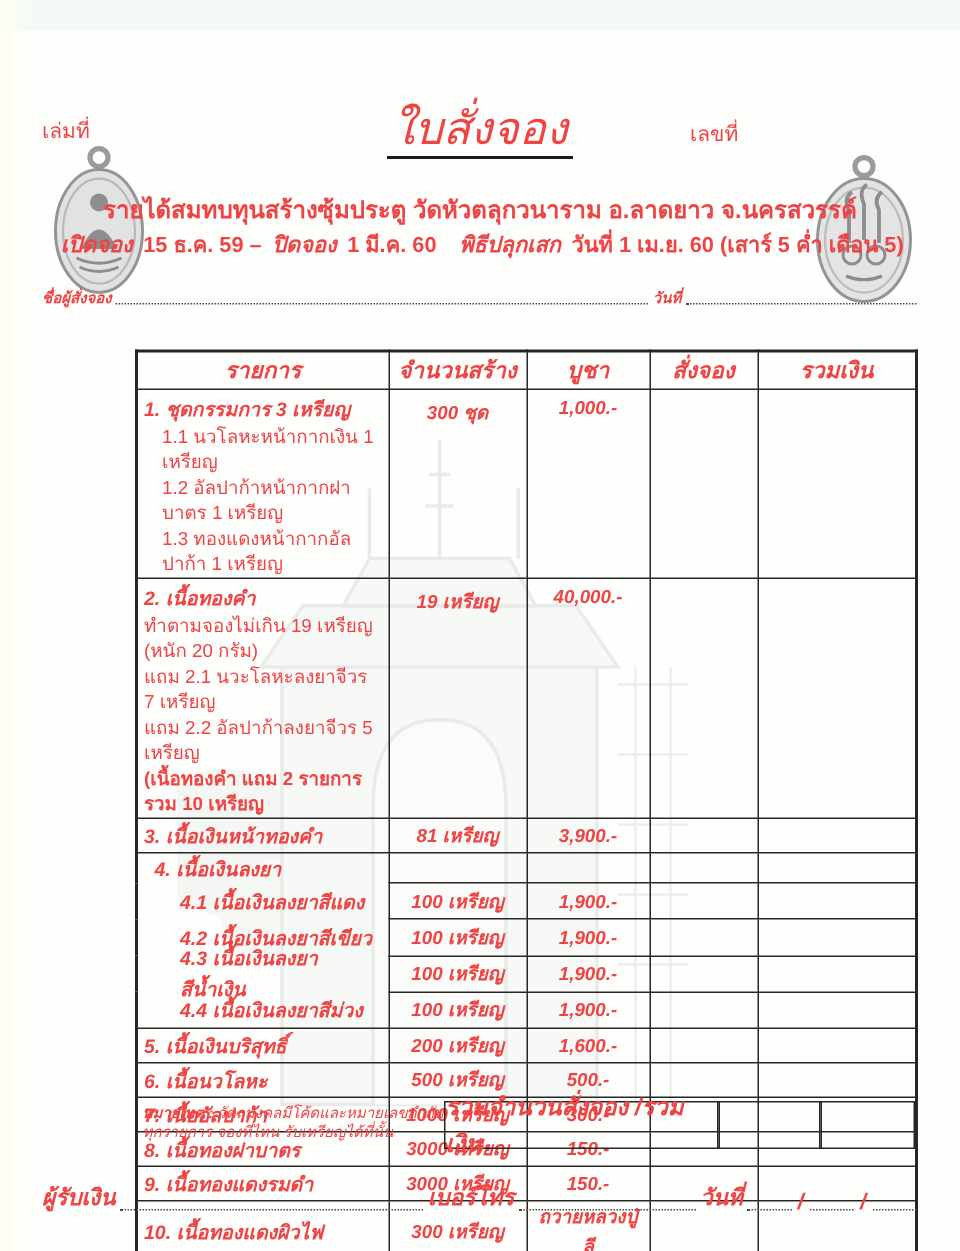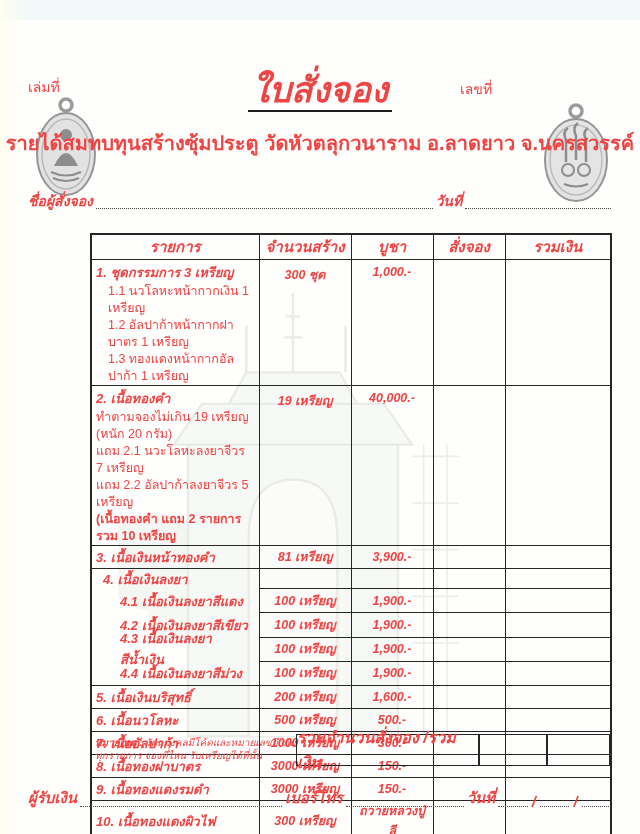--- a/index.html
+++ b/index.html
@@ -4,31 +4,31 @@
 <style>
   html,body{margin:0;padding:0;}
   body{background:#e9e9e9;font-family:"Liberation Sans","DejaVu Sans",sans-serif;}
   .page{position:relative;width:640px;height:834px;margin:0 auto;background:#fefefd;color:#ef4444;overflow:hidden;}
   .scan-top{position:absolute;top:0;left:0;right:0;height:20px;background:#f2f9f8;}
   .scan-left{position:absolute;top:0;left:0;bottom:0;width:26px;background:linear-gradient(90deg,#fffef0 0%,rgba(255,254,240,0) 100%);}
   .abs{position:absolute;}
   
   .book-no{left:28px;top:76px;font-size:14px;}
   .doc-no{left:460px;top:78px;font-size:14px;}
-  .form-title{left:0;right:0;top:62px;text-align:center;font-size:35px;font-weight:bold;font-style:italic;}
+  .form-title{left:0;right:0;top:62px;text-align:center;font-size:30px;font-weight:normal;font-style:italic;}
   .form-title span{border-bottom:2.5px solid #1c1c1c;padding:0 4px 1px;}
   .event-title{left:0;right:0;top:96px;text-align:center;font-size:23px;font-weight:bold;font-style:italic;letter-spacing:.5px;}
-  .event-sub{left:0;right:0;top:127px;text-align:center;font-size:20px;font-weight:600;}
+  .event-sub{left:0;right:0;top:127px;text-align:center;font-size:16px;font-weight:600;}
   .schedule{left:0;right:0;top:151px;text-align:center;font-size:14.5px;font-weight:bold;}
   .schedule .it{font-style:italic;margin:0 3px;}
   
   .medal-l{left:32px;top:96px;}
   .medal-r{left:540px;top:102px;}
   
-  .fill-row{display:flex;align-items:flex-end;font-size:14px;font-weight:bold;font-style:italic;}
+  .fill-row{display:flex;align-items:flex-end;font-size:10px;font-weight:bold;font-style:italic;}
   .name-row{left:28px;right:26px;top:190px;}
   .addr-row{left:28px;right:26px;top:212px;}
   .foot-row{left:28px;right:26px;top:786px;font-size:15px;}
   .dots{flex-grow:1;border-bottom:1.4px dotted #4a4a4a;margin:0 3px 3px 3px;height:12px;}
   .dots.small{flex-grow:.35;}
   .slash{margin:0 1px;font-weight:bold;}
   
   .wm{left:118px;top:268px;opacity:.16;}
   
   table.order{position:absolute;left:90px;top:233px;border-collapse:collapse;table-layout:fixed;background:transparent;}
@@ -92,20 +92,28 @@
     <circle cx="36" cy="9" r="6" fill="none" stroke="#9b9b9b" stroke-width="3.5"></circle>
     <ellipse cx="36" cy="58" rx="31" ry="41" fill="#e4e4e4" stroke="#959595" stroke-width="2"></ellipse>
     <ellipse cx="36" cy="58" rx="26" ry="35" fill="none" stroke="#bcbcbc" stroke-width="1.5"></ellipse>
     <path d="M26 60 V38 q-4 -8 2 -12 M36 58 V34 q-4 -9 2 -13 M46 60 V38 q-4 -8 2 -12" stroke="#8d8d8d" stroke-width="2.5" fill="none"></path>
     <circle cx="28" cy="68" r="6" fill="none" stroke="#8d8d8d" stroke-width="2"></circle>
     <circle cx="44" cy="68" r="6" fill="none" stroke="#8d8d8d" stroke-width="2"></circle>
     <path d="M24 82 q12 5 24 0" stroke="#8d8d8d" stroke-width="2" fill="none"></path>
   </svg>
 
   <div class="abs event-sub">รายได้สมทบทุนสร้างซุ้มประตู วัดหัวตลุกวนาราม อ.ลาดยาว จ.นครสวรรค์</div>
+  <div class="abs schedule">
+    <span class="it">เปิดจอง</span>
+    <span>15 ธ.ค. 59 –</span>
+    <span class="it">ปิดจอง</span>
+    <span>1 มี.ค. 60</span>&nbsp;&nbsp;
+    <span class="it">พิธีปลุกเสก</span>
+    <span>วันที่ 1 เม.ย. 60 (เสาร์ 5 ค่ำ เดือน 5)</span>
+  </div>
 
   <div class="abs fill-row name-row">
     <span>ชื่อผู้สั่งจอง</span>
     <span class="dots" style="flex-grow:3;"></span>
     <span>วันที่</span>
     <span class="dots" style="flex-grow:1.3;"></span>
   </div>
 
   <table class="order">
     <colgroup>

